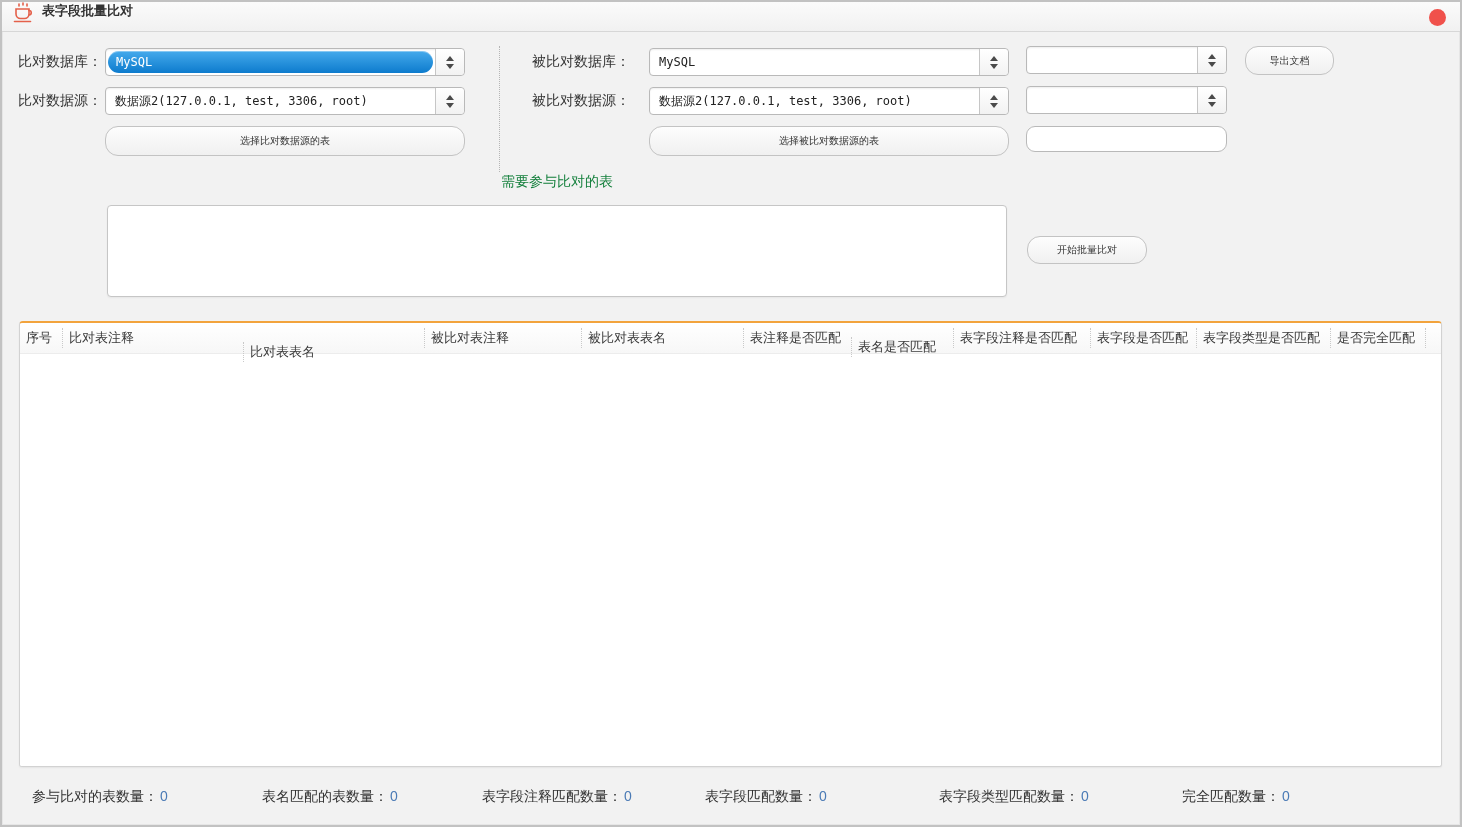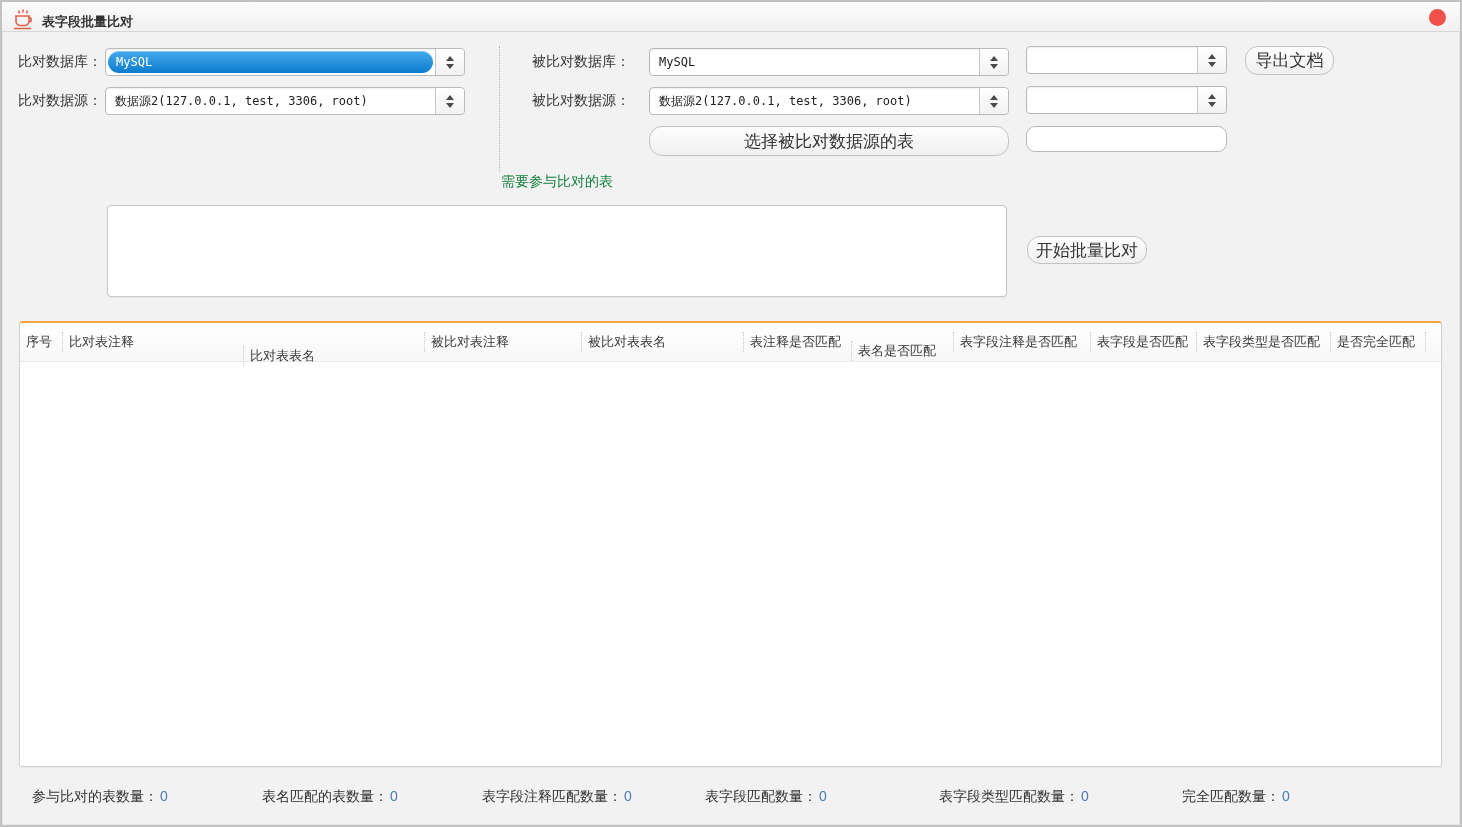--- a/index.html
+++ b/index.html
@@ -12,21 +12,21 @@
     position:relative; width:1462px; height:827px;
     background:#f2f2f2;
     border:2px solid #c2c2c2;
     box-shadow: inset 0 0 0 1px #e6e6e6;
   }
   
   .titlebar {
     position:absolute; left:0; top:0; right:0; height:30px;
     background:linear-gradient(#fbfbfb,#f1f1f1);
     border-bottom:1px solid #d7d7d7;
-    display:flex; align-items:flex-end; padding:0 10px;
+    display:flex; align-items:flex-start; padding:0 10px;
   }
   .app-icon { width:22px; height:22px; margin-right:8px; flex:0 0 auto; }
   .win-title { font-size:13px; font-weight:bold; color:#333; }
   .close-dot {
     position:absolute; right:14px; top:7px; width:17px; height:17px;
     border-radius:50%; background:#f0514b; cursor:pointer;
   }
   
   .lbl {
     position:absolute; height:28px; display:flex; align-items:center;
@@ -53,21 +53,21 @@
     background:linear-gradient(#ffffff,#f2f2f2);
     display:flex; flex-direction:column; align-items:center; justify-content:center;
     gap:3px; cursor:pointer;
   }
   .tri-up   { width:0; height:0; border-left:4px solid transparent; border-right:4px solid transparent; border-bottom:5px solid #4a4a4a; }
   .tri-down { width:0; height:0; border-left:4px solid transparent; border-right:4px solid transparent; border-top:5px solid #4a4a4a; }
   .btn {
     position:absolute; display:flex; align-items:center; justify-content:center;
     background:linear-gradient(#fdfdfd,#f0f0f0);
     border:1px solid #c3c3c3; border-radius:13px;
-    font-size:17px; color:#333; cursor:pointer; white-space:nowrap;
+    font-size:10px; color:#333; cursor:pointer; white-space:nowrap;
   }
   .vsep {
     position:absolute; left:497px; top:44px; height:126px; width:0;
     border-left:1px dotted #b5b5b5;
   }
   .tables-label {
     position:absolute; left:105px; top:171px; width:900px; text-align:center;
     font-size:14px; color:#15803d;
   }
   textarea.tables-input {
@@ -84,21 +84,21 @@
   }
   
   .result-table {
     position:absolute; left:17px; top:319px; width:1423px; height:446px;
     background:#fff; border:1px solid #d2d2d2; border-top:2px solid #f2a33c;
     border-radius:4px 4px 3px 3px;
     box-shadow:0 1px 2px rgba(0,0,0,0.06);
     overflow:hidden;
   }
   .thead {
-    display:flex; height:39px; align-items:center;
+    display:flex; height:31px; align-items:center;
     background:linear-gradient(#ffffff,#f7f7f7);
     border-bottom:1px solid #ececec;
   }
   .th {
     height:20px; display:flex; align-items:center; padding-left:6px;
     font-size:13px; color:#3a3a3a; white-space:nowrap; overflow:hidden;
     border-left:1px dotted #c9c9c9; cursor:default;
   }
   .th.c0 { border-left:none; width:42px; }
   .th.c1 { width:181px; } .th.c2 { width:181px;margin-top:27px; } .th.c3 { width:157px; }
@@ -144,20 +144,21 @@
 
   <span class="lbl" style="left:16px;top:85px;">比对数据源：</span>
   <div class="combo" style="left:103px;top:85px;width:360px;height:28px;">
     <div class="val">数据源2(127.0.0.1, test, 3306, root)</div>
     <div class="arrowbox">
       <i class="tri-up"></i>
       <i class="tri-down"></i>
     </div>
   </div>
 
+  <div class="btn" style="left:103px;top:124px;width:360px;height:30px;">选择比对数据源的表</div>
 
   <div class="vsep"></div>
 
   <span class="lbl" style="left:530px;top:46px;">被比对数据库：</span>
   <div class="combo" style="left:647px;top:46px;width:360px;height:28px;">
     <div class="val">MySQL</div>
     <div class="arrowbox">
       <i class="tri-up"></i>
       <i class="tri-down"></i>
     </div>

